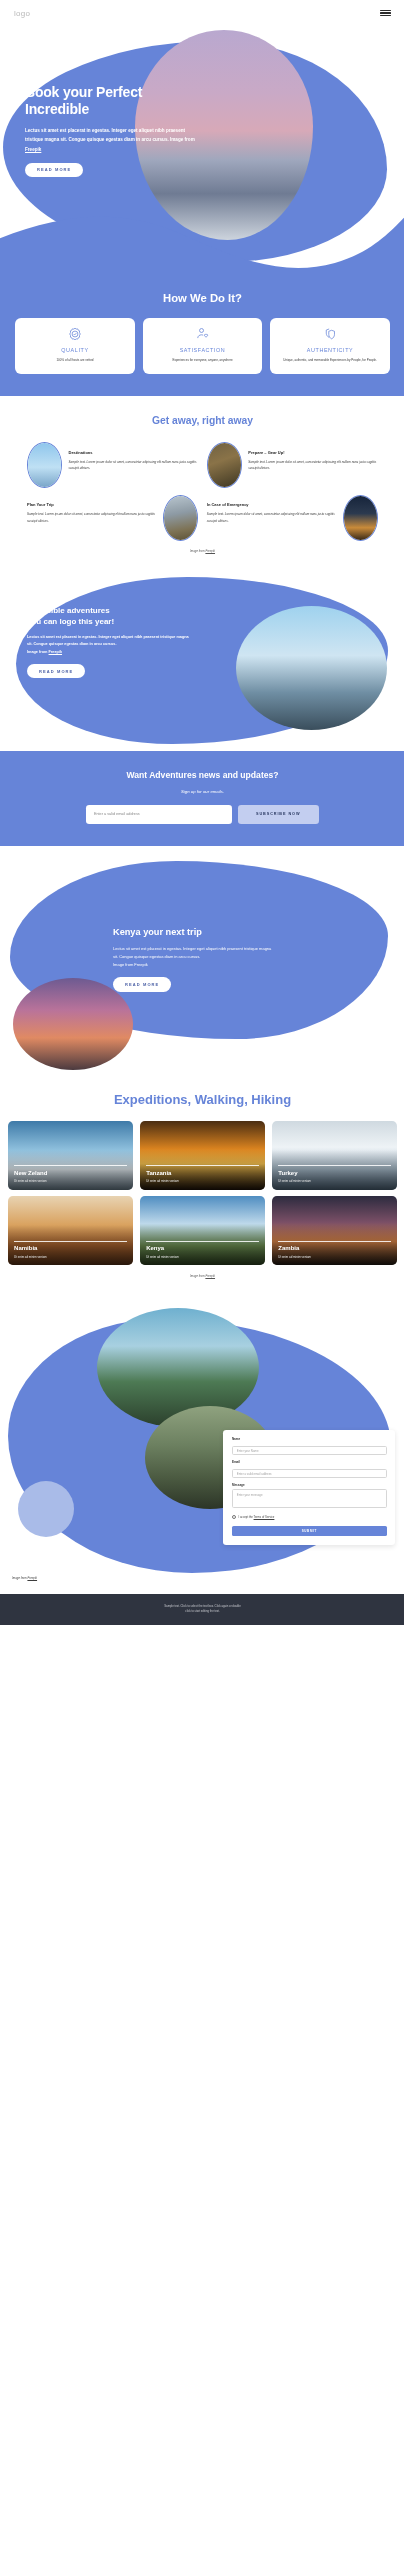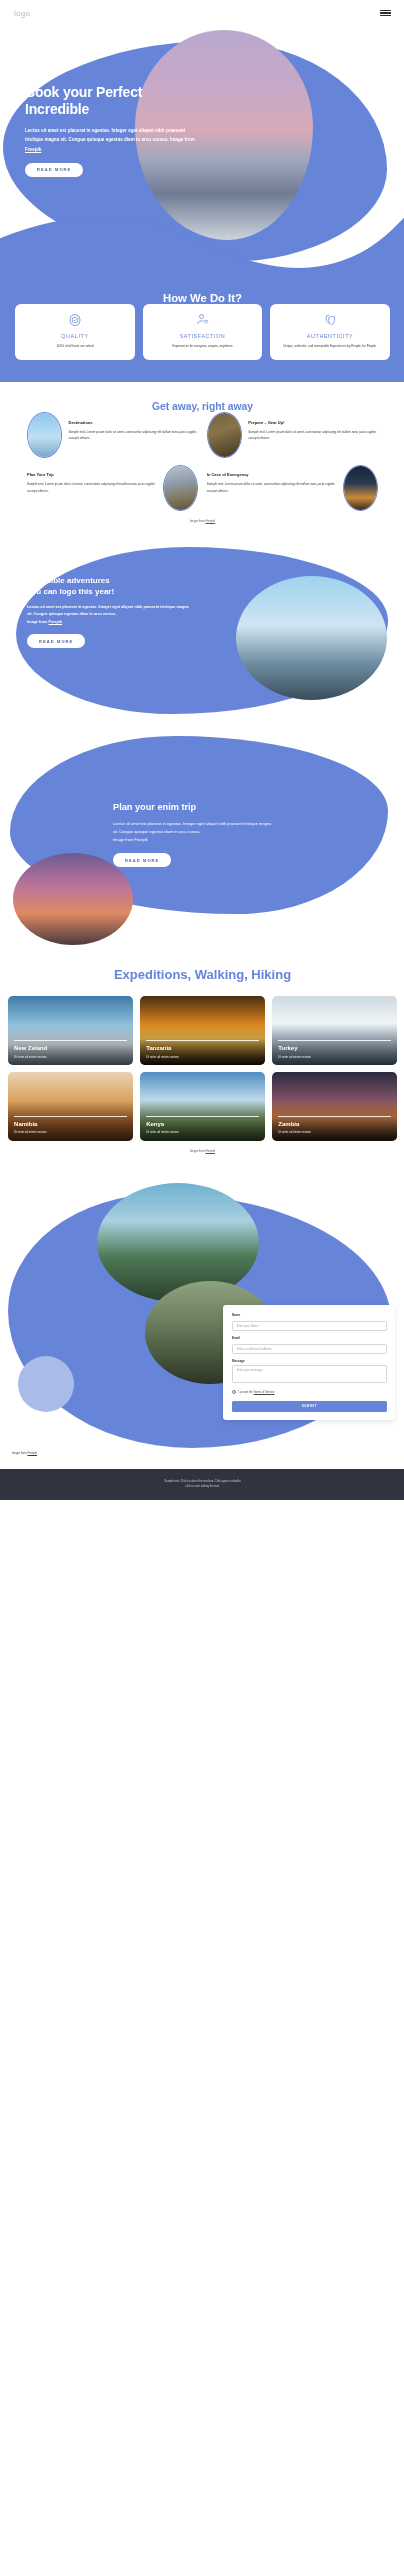--- a/index.html
+++ b/index.html
@@ -40,33 +40,33 @@
   .btn-pill{
     display:inline-block;background:#fff;color:#4a5fa5;border:none;border-radius:10.8px;
     padding:4.9px 12px;font-size:4px;letter-spacing:1.1px;font-weight:700;cursor:pointer;
   }
 
   
   .hero-wave{position:absolute;left:0;bottom:-3.2px;width:405px;height:70px;z-index:1;}
 
   
   .howdo{background:#6684d8;padding:18.3px 0 21.6px;position:relative;z-index:5;}
-  .howdo h2{text-align:center;color:#fff;font-size:11.3px;font-weight:700;}
+  .howdo h2{text-align:center;color:#fff;font-size:11.3px;font-weight:700;margin-bottom:14px;}
   .cards3{display:flex;gap:7.6px;justify-content:center;padding:0 15px;}
   .card3{
     background:#fff;border-radius:6px;flex:1;padding:8.6px 6.5px 10.8px;text-align:center;
     min-height:52px;
   }
   .card3 .ic{height:15px;display:flex;align-items:center;justify-content:center;margin-bottom:5.4px;}
   .card3 h3{font-size:5.4px;color:#6684d8;letter-spacing:0.6px;font-weight:400;margin-bottom:4.9px;}
   .card3 p{font-size:3px;line-height:1.75;color:#3a3a3a;}
 
   
   .getaway{padding:19.4px 0 13px;}
-  .getaway h2{text-align:center;color:#6684d8;font-size:10.3px;font-weight:700;}
+  .getaway h2{text-align:center;color:#6684d8;font-size:10.3px;font-weight:700;margin-bottom:16px;}
   .ga-grid{display:grid;grid-template-columns:1fr 1fr;gap:6.5px 8.6px;padding:0 27px;}
   .ga-item{display:flex;align-items:flex-start;gap:6.5px;}
   .ga-item.rev{flex-direction:row-reverse;}
   .ga-oval{
     width:35px;height:46px;flex:0 0 35px;border-radius:50%;
     border:1.6px solid #6684d8;overflow:hidden;
   }
   .ga-oval .ph{width:100%;height:100%;}
   .ga-txt{flex:1;padding-top:7.6px;}
   .ga-txt h4{font-size:4px;font-weight:700;color:#1c1c1c;margin-bottom:3.8px;line-height:1.3;}
@@ -319,25 +319,33 @@
         <span>you can logo this year!</span>
       </h2>
       <p>
         <span>Lectus sit amet est placerat in egestas. Integer eget aliquet nibh praesent tristique magna sit. Congue quisque egestas diam in arcu cursus.</span><br>
         <span>Image from </span><span class="lnk">Freepik</span>
       </p>
       <button class="btn-pill">READ MORE</button>
     </div>
   </div>
 
+  <div class="news">
+    <h2>Want Adventures news and updates?</h2>
+    <div class="sub">Sign up for our emails.</div>
+    <div class="news-form">
+      <input type="text" placeholder="Enter a valid email address" style="">
+      <button>SUBSCRIBE NOW</button>
+    </div>
+  </div>
 
   <div class="plan">
     <div class="plan-blob"></div>
     <div class="plan-copy">
-      <h2>Plan your enim trip</h2>
+      <h2>Kenya your next trip</h2>
       <p>
         <span>Lectus sit amet est placerat in egestas. Integer eget aliquet nibh praesent tristique magna sit. Congue quisque egestas diam in arcu cursus.</span><br>
         <span>Image from </span><span>Freepik</span>
       </p>
       <button class="btn-pill">READ MORE</button>
     </div>
     <div class="plan-photo">
         <div class="ph ph-sunset"></div>
       </div>
   </div>

